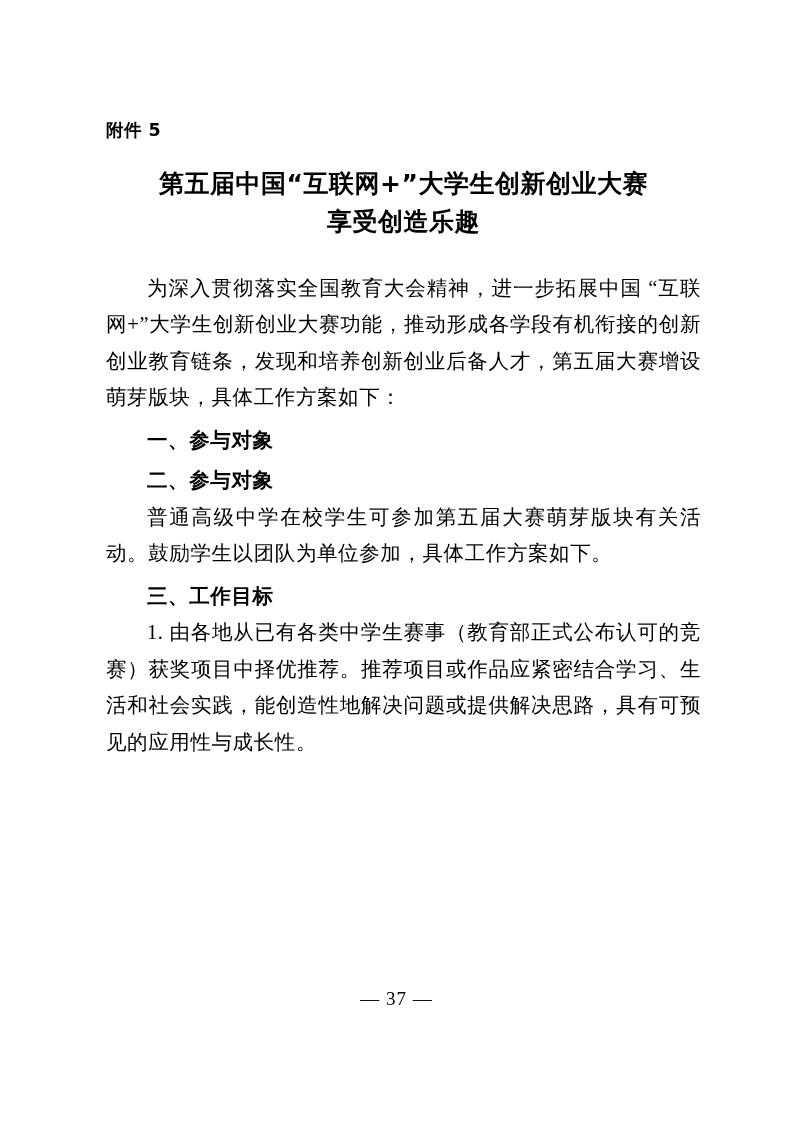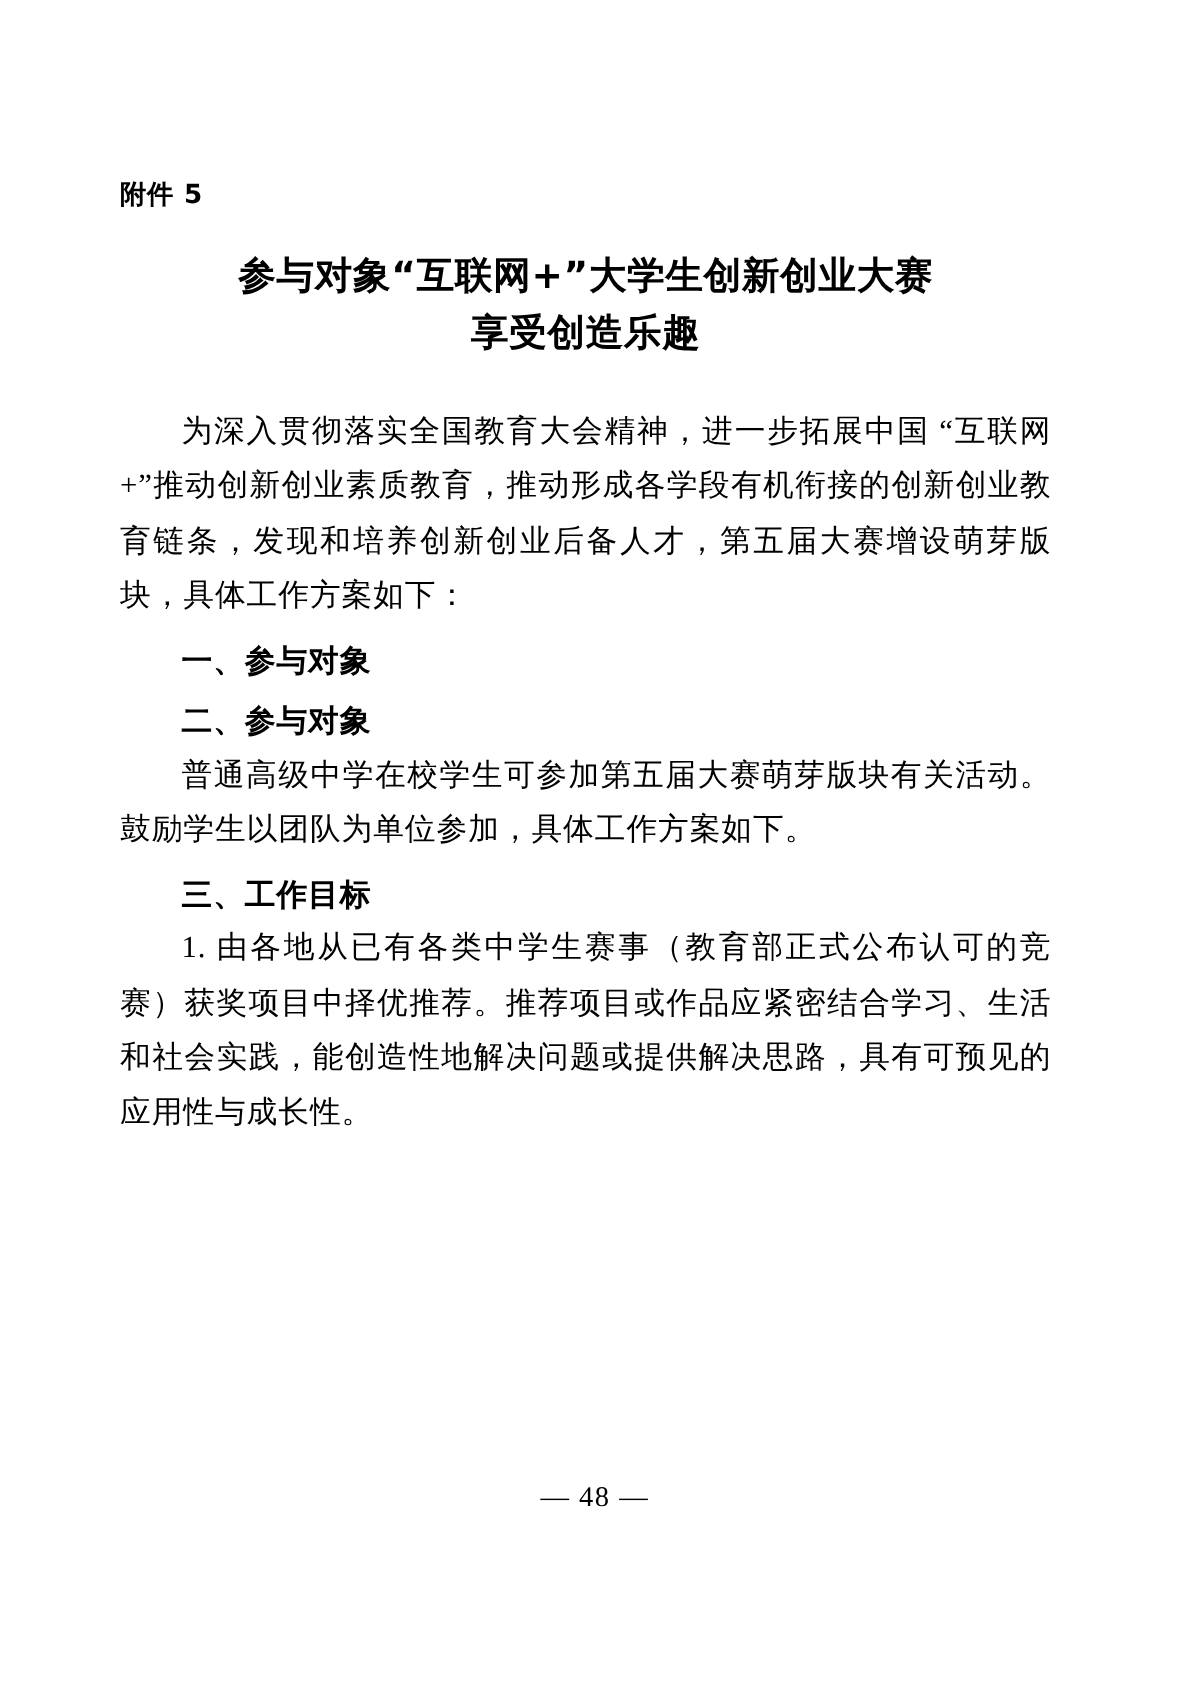--- a/index.html
+++ b/index.html
@@ -15,21 +15,21 @@
     position: relative;
     overflow: hidden;
   }
   .page {
     position: absolute;
     left: 0;
     top: 0;
     width: 793px;
     height: 1122px;
     box-sizing: border-box;
-    padding: 118px 92px 0 80px;
+    padding: 118px 92px 0 106px;
   }
   .attachment-label {
     font-family: "DejaVu Sans", "Liberation Sans", sans-serif;
     font-size: 17.5px;
     font-weight: bold;
     letter-spacing: 0.5px;
     margin: 0 0 22px 0;
     line-height: 1.4;
   }
   .doc-title {
@@ -76,34 +76,34 @@
   }
 </style>
 </head>
 <body>
 
 <div class="page">
 
   <div class="attachment-label">附件 5</div>
 
   <div class="doc-title">
-    <span class="line">参与对象“互联网+”大学生创新创业大赛</span>
+    <span class="line">第五届中国“互联网+”大学生创新创业大赛</span>
     <span class="line">享受创造乐趣</span>
   </div>
 
-  <p class="body-p">为深入贯彻落实全国教育大会精神，进一步拓展中国 “互联网+”推动创新创业素质教育，推动形成各学段有机衔接的创新创业教育链条，发现和培养创新创业后备人才，第五届大赛增设萌芽版块，具体工作方案如下：</p>
+  <p class="body-p">为深入贯彻落实全国教育大会精神，进一步拓展中国 “互联网+”大学生创新创业大赛功能，推动形成各学段有机衔接的创新创业教育链条，发现和培养创新创业后备人才，第五届大赛增设萌芽版块，具体工作方案如下：</p>
 
   <div class="spacer-sm"></div>
 
   <h2 class="section-h">一、参与对象</h2>
 
   <div class="spacer-sm"></div>
 
   <h2 class="section-h">二、参与对象</h2>
   <p class="body-p">普通高级中学在校学生可参加第五届大赛萌芽版块有关活动。鼓励学生以团队为单位参加，具体工作方案如下。</p>
 
   <div class="spacer-sm"></div>
 
   <h2 class="section-h">三、工作目标</h2>
   <p class="body-p">1. 由各地从已有各类中学生赛事（教育部正式公布认可的竞赛）获奖项目中择优推荐。推荐项目或作品应紧密结合学习、生活和社会实践，能创造性地解决问题或提供解决思路，具有可预见的应用性与成长性。</p>
 
-  <div class="page-number">— 48 —</div>
+  <div class="page-number">— 37 —</div>
 </div>
 
 </body></html>

